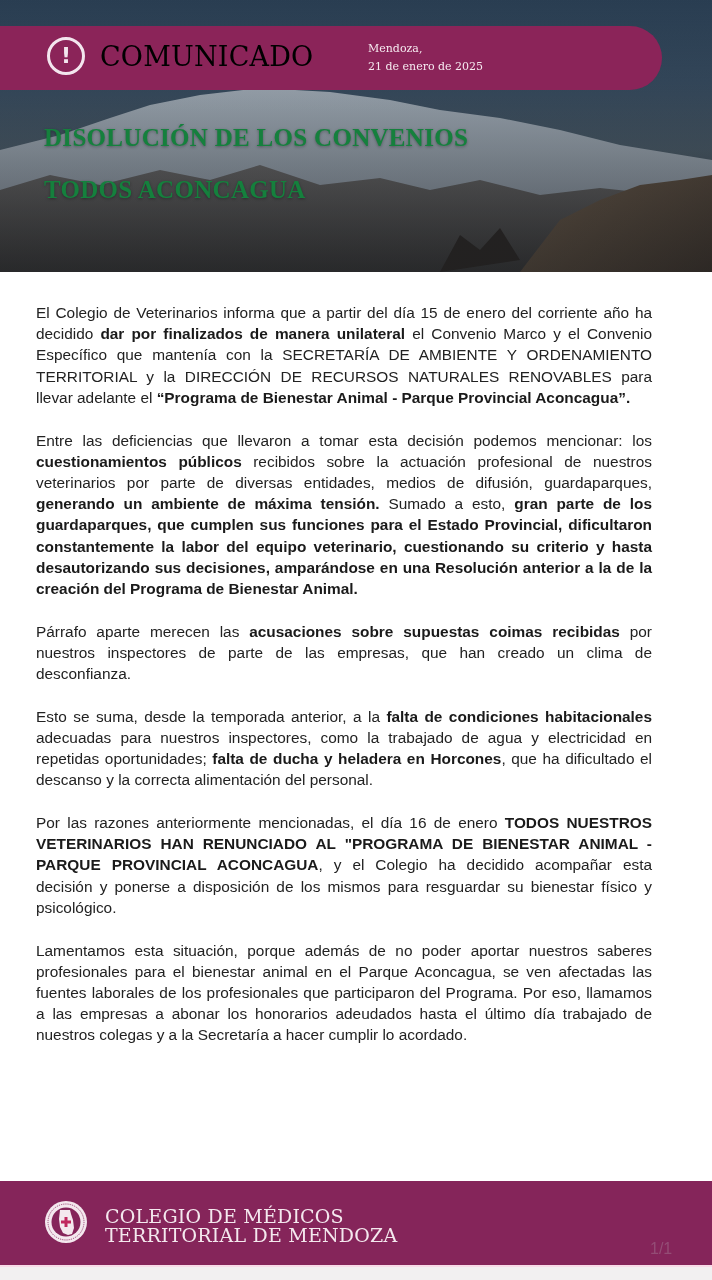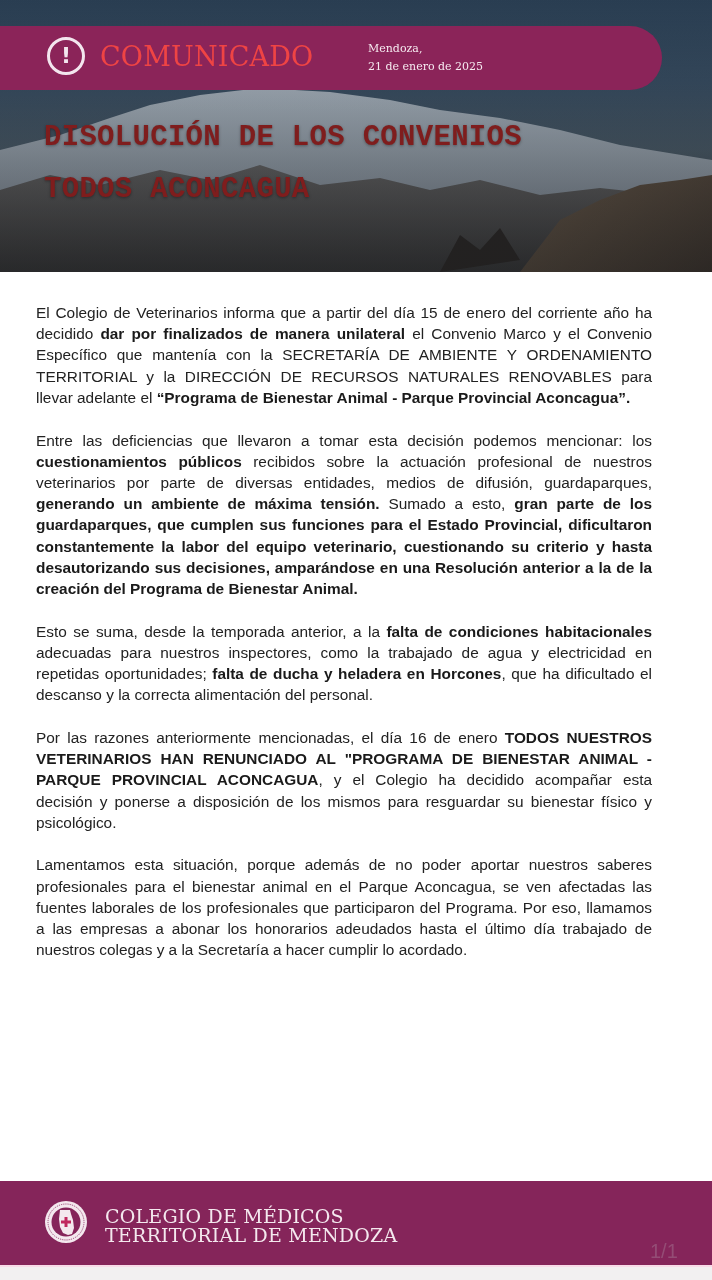--- a/index.html
+++ b/index.html
@@ -25,32 +25,32 @@
       border-radius: 0 32px 32px 0;
     }
     .alert-icon {
       position: absolute; left: 47px; top: 37px; width: 38px; height: 38px;
       border: 3px solid #f3e6ee; border-radius: 50%; box-sizing: border-box;
       color: #f3e6ee; font-family: "DejaVu Sans", sans-serif; font-weight: bold;
       font-size: 22px; line-height: 32px; text-align: center;
     }
     .comunicado {
       position: absolute; left: 100px; top: 38px;
-      font-family: "DejaVu Serif", serif; font-size: 27px; color: #ef4444;
+      font-family: "DejaVu Serif", serif; font-size: 27px; color: #000000;
       letter-spacing: 0.2px; line-height: 38px;
     }
     .date {
       position: absolute; left: 368px; top: 40px;
       font-family: "DejaVu Serif", serif; font-size: 11px; color: #f6eaf0;
       line-height: 18px;
     }
     .title {
       position: absolute; left: 44px; top: 112px; width: 640px;
-      font-family: Liberation Mono, monospace; font-weight: bold;
-      font-size: 29px; line-height: 52px; color: #7f1d1d;
+      font-family: Liberation Serif, serif; font-weight: bold;
+      font-size: 25px; line-height: 52px; color: #15803d;
       letter-spacing: 0.3px;
       text-shadow: 0 1px 3px rgba(0,0,0,0.35);
     }
     .title span { display: block; white-space: nowrap; }
 
     .body {
       position: absolute; left: 36px; top: 302px; width: 616px;
       font-family: "Liberation Sans", sans-serif;
       font-size: 15.4px; line-height: 21.2px; color: #222222;
       text-align: justify;
@@ -65,21 +65,21 @@
     .logo {
       position: absolute; left: 44px; top: 1200px; width: 44px; height: 44px;
     }
     .org {
       position: absolute; left: 105px; top: 1207px;
       font-family: "DejaVu Serif", serif; font-size: 19px; line-height: 19px;
       color: #f4e8ee; letter-spacing: 0.2px;
     }
     .page-indicator {
       position: absolute; left: 650px; top: 1240px;
-      font-family: "Liberation Sans", sans-serif; font-size: 20px;
+      font-family: "Liberation Sans", sans-serif; font-size: 16px;
       color: rgba(160,110,140,0.55);
     }
     .bottom-strip {
       position: absolute; left: 0; top: 1265px; width: 712px; height: 15px;
       background: #f2f0f1; border-top: 2px solid #f8dbe8;
     }
   </style>
 </head>
 <body>
 
@@ -116,20 +116,21 @@
 </div>
 
 <h1 class="title" style="margin:0;">
   <span>DISOLUCIÓN DE LOS CONVENIOS</span>
   <span>TODOS ACONCAGUA</span>
 </h1>
 
 <div class="body" id="body">
     <p><span>El Colegio de Veterinarios informa que a partir del día 15 de enero del corriente año ha decidido </span><b>dar por finalizados de manera unilateral</b><span> el Convenio Marco y el Convenio Específico que mantenía con la SECRETARÍA DE AMBIENTE Y ORDENAMIENTO TERRITORIAL y la DIRECCIÓN DE RECURSOS NATURALES RENOVABLES para llevar adelante el </span><b>“Programa de Bienestar Animal - Parque Provincial Aconcagua”.</b></p>
     <p><span>Entre las deficiencias que llevaron a tomar esta decisión podemos mencionar: los </span><b>cuestionamientos públicos</b><span> recibidos sobre la actuación profesional de nuestros veterinarios por parte de diversas entidades, medios de difusión, guardaparques, </span><b>generando un ambiente de máxima tensión.</b><span> Sumado a esto, </span><b>gran parte de los guardaparques, que cumplen sus funciones para el Estado Provincial, dificultaron constantemente la labor del equipo veterinario, cuestionando su criterio y hasta desautorizando sus decisiones, amparándose en una Resolución anterior a la de la creación del Programa de Bienestar Animal.</b></p>
+    <p><span>Párrafo aparte merecen las </span><b>acusaciones sobre supuestas coimas recibidas</b><span> por nuestros inspectores de parte de las empresas, que han creado un clima de desconfianza.</span></p>
     <p><span>Esto se suma, desde la temporada anterior, a la </span><b>falta de condiciones habitacionales</b><span> adecuadas para nuestros inspectores, como la trabajado de agua y electricidad en repetidas oportunidades; </span><b>falta de ducha y heladera en Horcones</b><span>, que ha dificultado el descanso y la correcta alimentación del personal.</span></p>
     <p><span>Por las razones anteriormente mencionadas, el día 16 de enero </span><b>TODOS NUESTROS VETERINARIOS HAN RENUNCIADO AL "PROGRAMA DE BIENESTAR ANIMAL - PARQUE PROVINCIAL ACONCAGUA</b><span>, y el Colegio ha decidido acompañar esta decisión y ponerse a disposición de los mismos para resguardar su bienestar físico y psicológico.</span></p>
     <p><span>Lamentamos esta situación, porque además de no poder aportar nuestros saberes profesionales para el bienestar animal en el Parque Aconcagua, se ven afectadas las fuentes laborales de los profesionales que participaron del Programa. Por eso, llamamos a las empresas a abonar los honorarios adeudados hasta el último día trabajado de nuestros colegas y a la Secretaría a hacer cumplir lo acordado.</span></p>
   </div>
 
 <div class="footer"></div>
 <svg class="logo" viewBox="0 0 44 44">
   <circle cx="22" cy="22" r="21" fill="#f4e8ee"></circle>
   <circle cx="22" cy="22" r="18" fill="none" stroke="#85255a" stroke-width="0.8" stroke-dasharray="1.2 1"></circle>
   <circle cx="22" cy="22" r="14.5" fill="#85255a"></circle>

